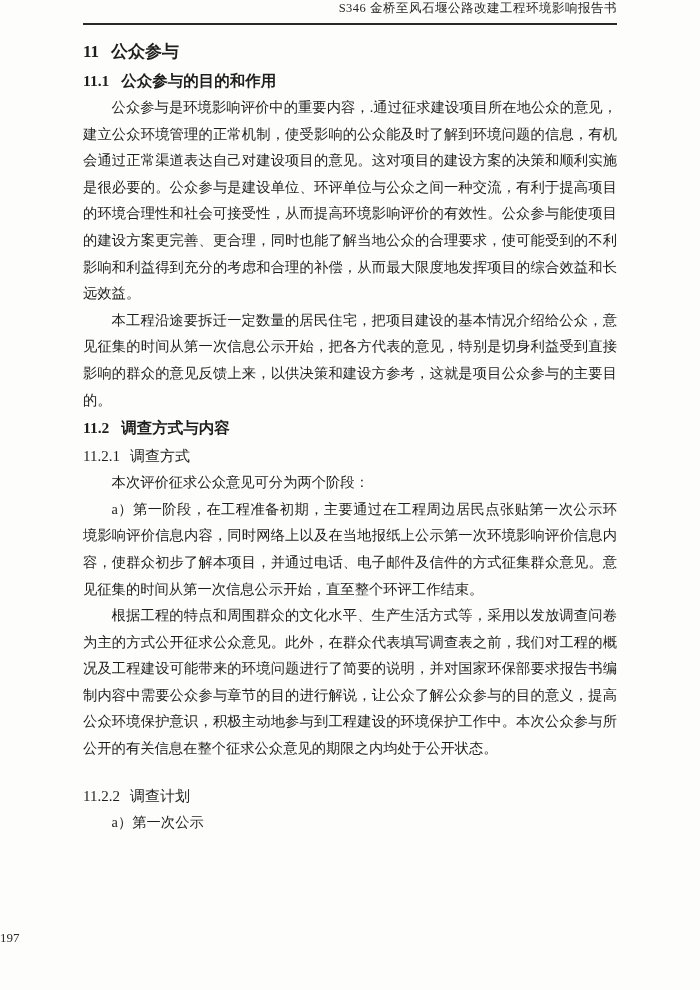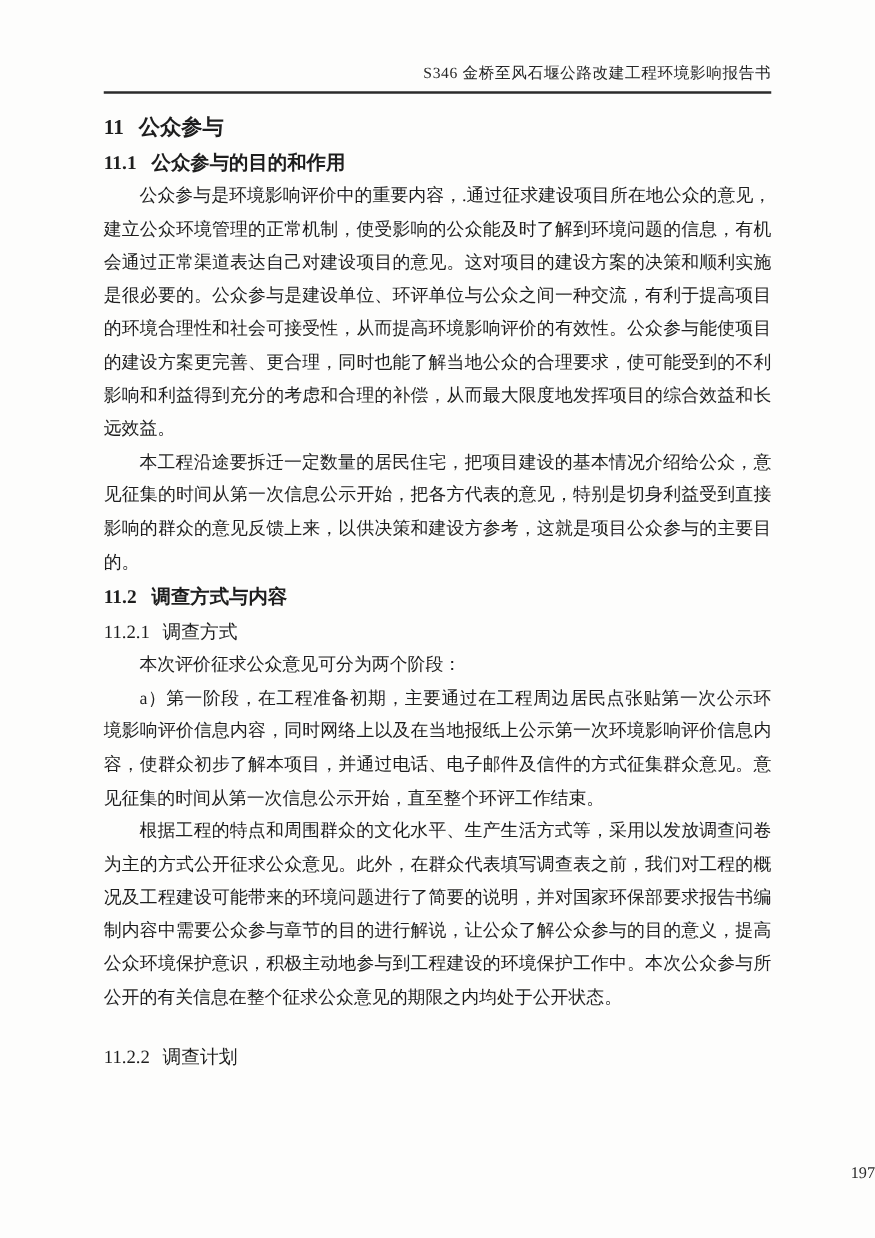--- a/index.html
+++ b/index.html
@@ -12,21 +12,20 @@
     background: #fdfdfc;
     color: #1e1e1e;
     font-family: "Liberation Serif", "DejaVu Serif", serif;
     position: relative;
     overflow: hidden;
   }
   .page {
     position: relative;
     width: 534px;
     margin: 0 auto;
-    padding-top: 50px;
   }
   
   .doc-header {
     text-align: right;
     font-size: 12.5px;
     line-height: 17px;
     letter-spacing: 0.5px;
     color: #262626;
     padding-bottom: 6px;
     border-bottom: 2px solid #2b2b2b;
@@ -72,21 +71,21 @@
   .p.first-after-heading { margin-top: 3px; }
   .h2.after-para { margin-top: 5px; }
   .h3.spaced { margin-top: 24px; }
   .p.single { margin-top: 3px; }
   
   .doc-footer {
     position: absolute;
     left: 0;
     right: 0;
     bottom: 44px;
-    text-align: right;
+    text-align: left;
     font-size: 13px;
     color: #2a2a2a;
   }
 </style>
 </head>
 <body>
 
 <div class="page">
 
   <div class="doc-header">
@@ -117,16 +116,17 @@
 
   <p class="p">a）第一阶段，在工程准备初期，主要通过在工程周边居民点张贴第一次公示环境影响评价信息内容，同时网络上以及在当地报纸上公示第一次环境影响评价信息内容，使群众初步了解本项目，并通过电话、电子邮件及信件的方式征集群众意见。意见征集的时间从第一次信息公示开始，直至整个环评工作结束。</p>
 
 
   <p class="p">根据工程的特点和周围群众的文化水平、生产生活方式等，采用以发放调查问卷为主的方式公开征求公众意见。此外，在群众代表填写调查表之前，我们对工程的概况及工程建设可能带来的环境问题进行了简要的说明，并对国家环保部要求报告书编制内容中需要公众参与章节的目的进行解说，让公众了解公众参与的目的意义，提高公众环境保护意识，积极主动地参与到工程建设的环境保护工作中。本次公众参与所公开的有关信息在整个征求公众意见的期限之内均处于公开状态。</p>
 
   <div class="h3 spaced">
     <span class="sec-num">11.2.2</span><span>调查计划</span>
   </div>
 
+  <p class="p single">a）第一次公示</p>
 
 </div>
 
 <div class="doc-footer">197</div>
 
 </body></html>

